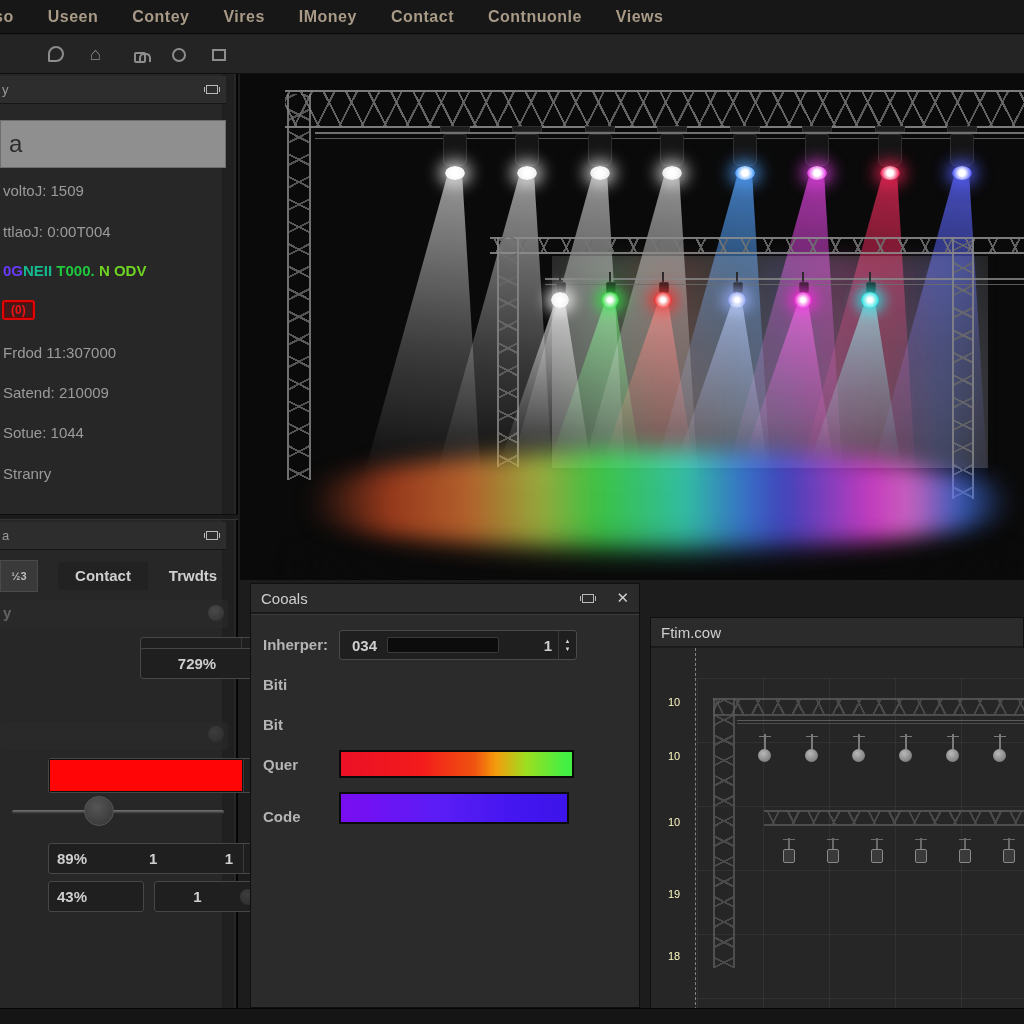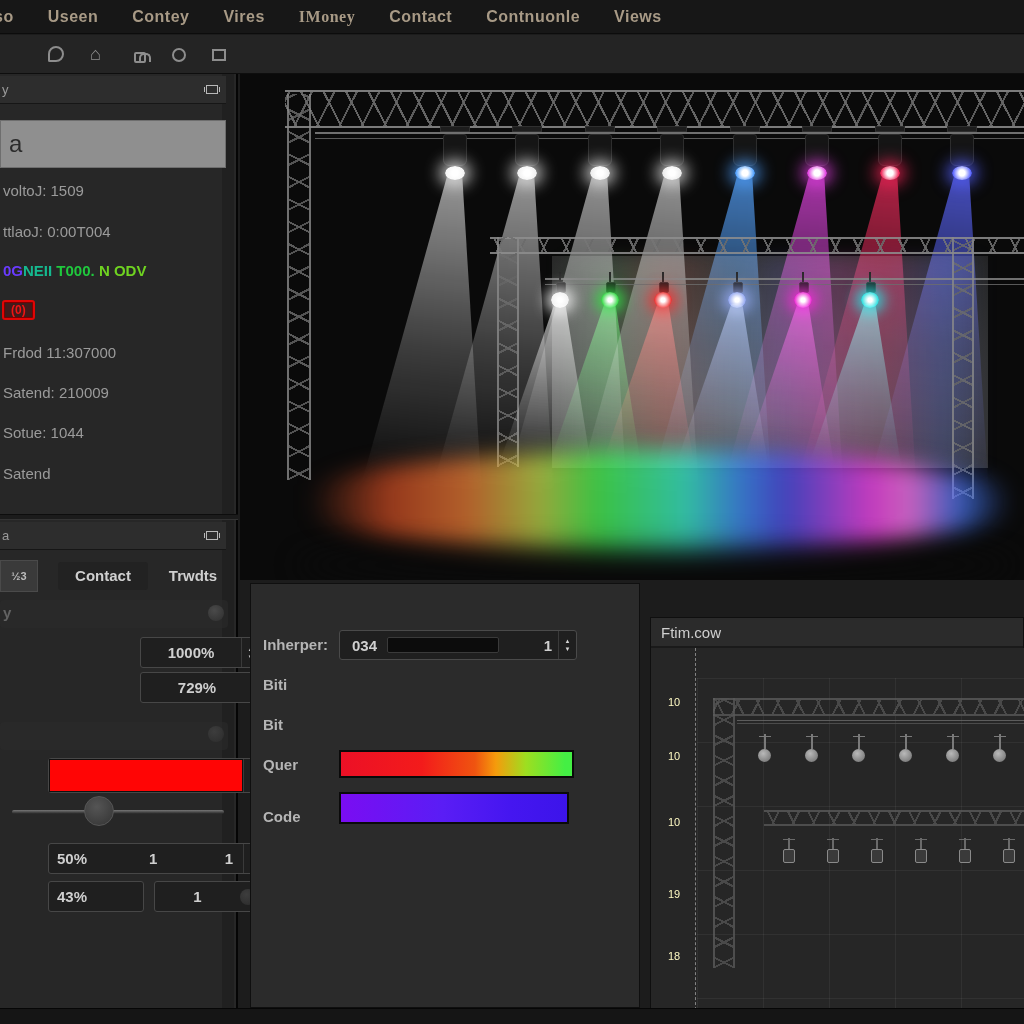--- a/index.html
+++ b/index.html
@@ -136,21 +136,21 @@
 </head>
 <body>
 
 <div id="app">
 
   <div id="menubar">
       <div class="menu-item" style="position: static;">so</div>
       <div class="menu-item" style="position: static;">Useen</div>
       <div class="menu-item" style="position: static;">Contey</div>
       <div class="menu-item" style="position: static;">Vires</div>
-      <div class="menu-item" style="position: static; font-family: Liberation Serif, serif;">IMoney</div>
+      <div class="menu-item" style="position: static;">IMoney</div>
       <div class="menu-item" style="position: static;">Contact</div>
       <div class="menu-item" style="position: static;">Contnuonle</div>
       <div class="menu-item" style="position: static;">Views</div>
     </div>
 
   <div id="toolbar">
     <div class="tbslot" id="tbslot">
         <span class="tico ico-lasso"></span>
         <span class="tico ico-home">⌂</span>
         <span class="tico ico-lock"></span>
@@ -168,59 +168,59 @@
       <span class="frame-ic"></span>
     </div>
     <input id="grayinput" value="a" style="">
     <div class="sideline" style="top:108px;">voltoJ:  1509</div>
     <div class="sideline" style="top:149px;">ttlaoJ:  0:00T004</div>
     <div class="sideline" style="top:188px;font-weight:bold;" id="coloredline"><span style="color: rgb(106, 59, 255);">0G</span><span style="color: rgb(21, 185, 143);">NEII </span><span style="color: rgb(31, 201, 61);">T000.</span><span style="color: rgb(111, 211, 33);"> N ODV</span></div>
     <div class="redbadge" style="top:226px;">(0)</div>
     <div class="sideline" style="top:270px;">Frdod  11:307000</div>
     <div class="sideline" style="top:310px;">Satend: 210009</div>
     <div class="sideline" style="top:350px;">Sotue:  1044</div>
-    <div class="sideline" style="top:391px;">Satend</div>
+    <div class="sideline" style="top:391px;">Stranry</div>
 
     <div class="divline" style="top:440px;"></div>
 
     <div class="phead" style="top:448px;">
       <span>a</span>
       <span class="sp"></span>
       <span class="frame-ic"></span>
     </div>
     <div class="tab small">½3</div>
     <div class="tab t2">Contact</div>
     <div class="tab t3">Trwdts</div>
 
     <div class="sideline" style="top:530px;font-weight:bold;">y</div>
     <div class="rowshade" style="top:526px;opacity:.5;"></div>
     <div class="knob" style="left:208px;top:531px;"></div>
 
     <div class="fieldbox" style="left:104px;top:563px;width:120px;height:31px;">
       <span style="flex:1;text-align:center;">1000%</span>
       <span class="spin"></span>
     </div>
-    <div class="fieldbox" style="left:104px;top:598px;width:132px;height:31px;">
+    <div class="fieldbox" style="left:104px;top:574px;width:132px;height:31px;">
       <span style="flex:1;text-align:center;">729%</span>
       <span class="spin"></span>
     </div>
 
     <div class="rowshade" style="top:648px;opacity:.5;"></div>
     <div class="knob" style="left:208px;top:652px;opacity:.6;"></div>
 
     <div id="redbar" class="fieldbox" style="left:12px;top:684px;width:214px;height:35px;padding:0;">
       <span style="flex: 1 1 0%; align-self: stretch; border: 1px solid rgb(17, 17, 17); background: rgb(255, 5, 5);" id="redfill"></span>
       <span class="spin"></span>
     </div>
 
     <div id="hslider"></div>
     <div id="hknob"></div>
 
     <div class="fieldbox" style="left:12px;top:769px;width:214px;height:31px;">
-      <span style="margin-left:8px;">50%</span>
+      <span style="margin-left:8px;">89%</span>
       <span style="margin-left:62px;">1</span>
       <span style="flex:1;text-align:right;margin-right:10px;">1</span>
       <span class="spin"></span>
     </div>
     <div class="fieldbox" style="left:12px;top:807px;width:96px;height:31px;">
       <span style="margin-left:8px;">43%</span>
     </div>
     <div class="fieldbox" style="left:118px;top:807px;width:108px;height:31px;">
       <span style="flex:1;text-align:center;">1</span>
       <span class="knob" style="position:static;margin-right:5px;opacity:.7;"></span>
@@ -291,20 +291,26 @@
         <div class="fixbar" style="left: 635px; top: 52px;"></div>
         <div class="fixhead" style="left: 638px; top: 60px;"></div>
         <div class="lens" style="left: 640px; top: 92px; width: 20px; height: 14px; background: radial-gradient(circle, rgb(255, 255, 255) 25%, rgb(238, 34, 85) 75%); box-shadow: rgba(238, 34, 85, 0.85) 0px 0px 16px 5px;"></div>
         <div class="fixbar" style="left: 707px; top: 52px;"></div>
         <div class="fixhead" style="left: 710px; top: 60px;"></div>
         <div class="lens" style="left: 712px; top: 92px; width: 20px; height: 14px; background: radial-gradient(circle, rgb(255, 255, 255) 25%, rgb(85, 96, 255) 75%); box-shadow: rgba(85, 96, 255, 0.85) 0px 0px 16px 5px;"></div>
       </div>
   </div>
 
   <div class="panel" id="coords" style="left:250px;top:583px;width:390px;height:425px;">
+    <div class="panelhead">
+      <span>Cooals</span>
+      <span class="sp"></span>
+      <span class="frame-ic"></span>
+      <span class="xclose">✕</span>
+    </div>
     <div class="crow-label" style="top:52px;">Inherper:</div>
     <div class="cbox" style="top:46px;">
       <span>034</span>
       <span class="cbar-dark" style="width:112px;"></span>
       <span style="flex:1;text-align:right;margin-right:6px;">1</span>
       <span class="spin"></span>
     </div>
     <div class="crow-label" style="top:92px;">Biti</div>
     <div class="crow-label" style="top:132px;">Bit</div>
     <div class="crow-label" style="top:172px;">Quer</div>

